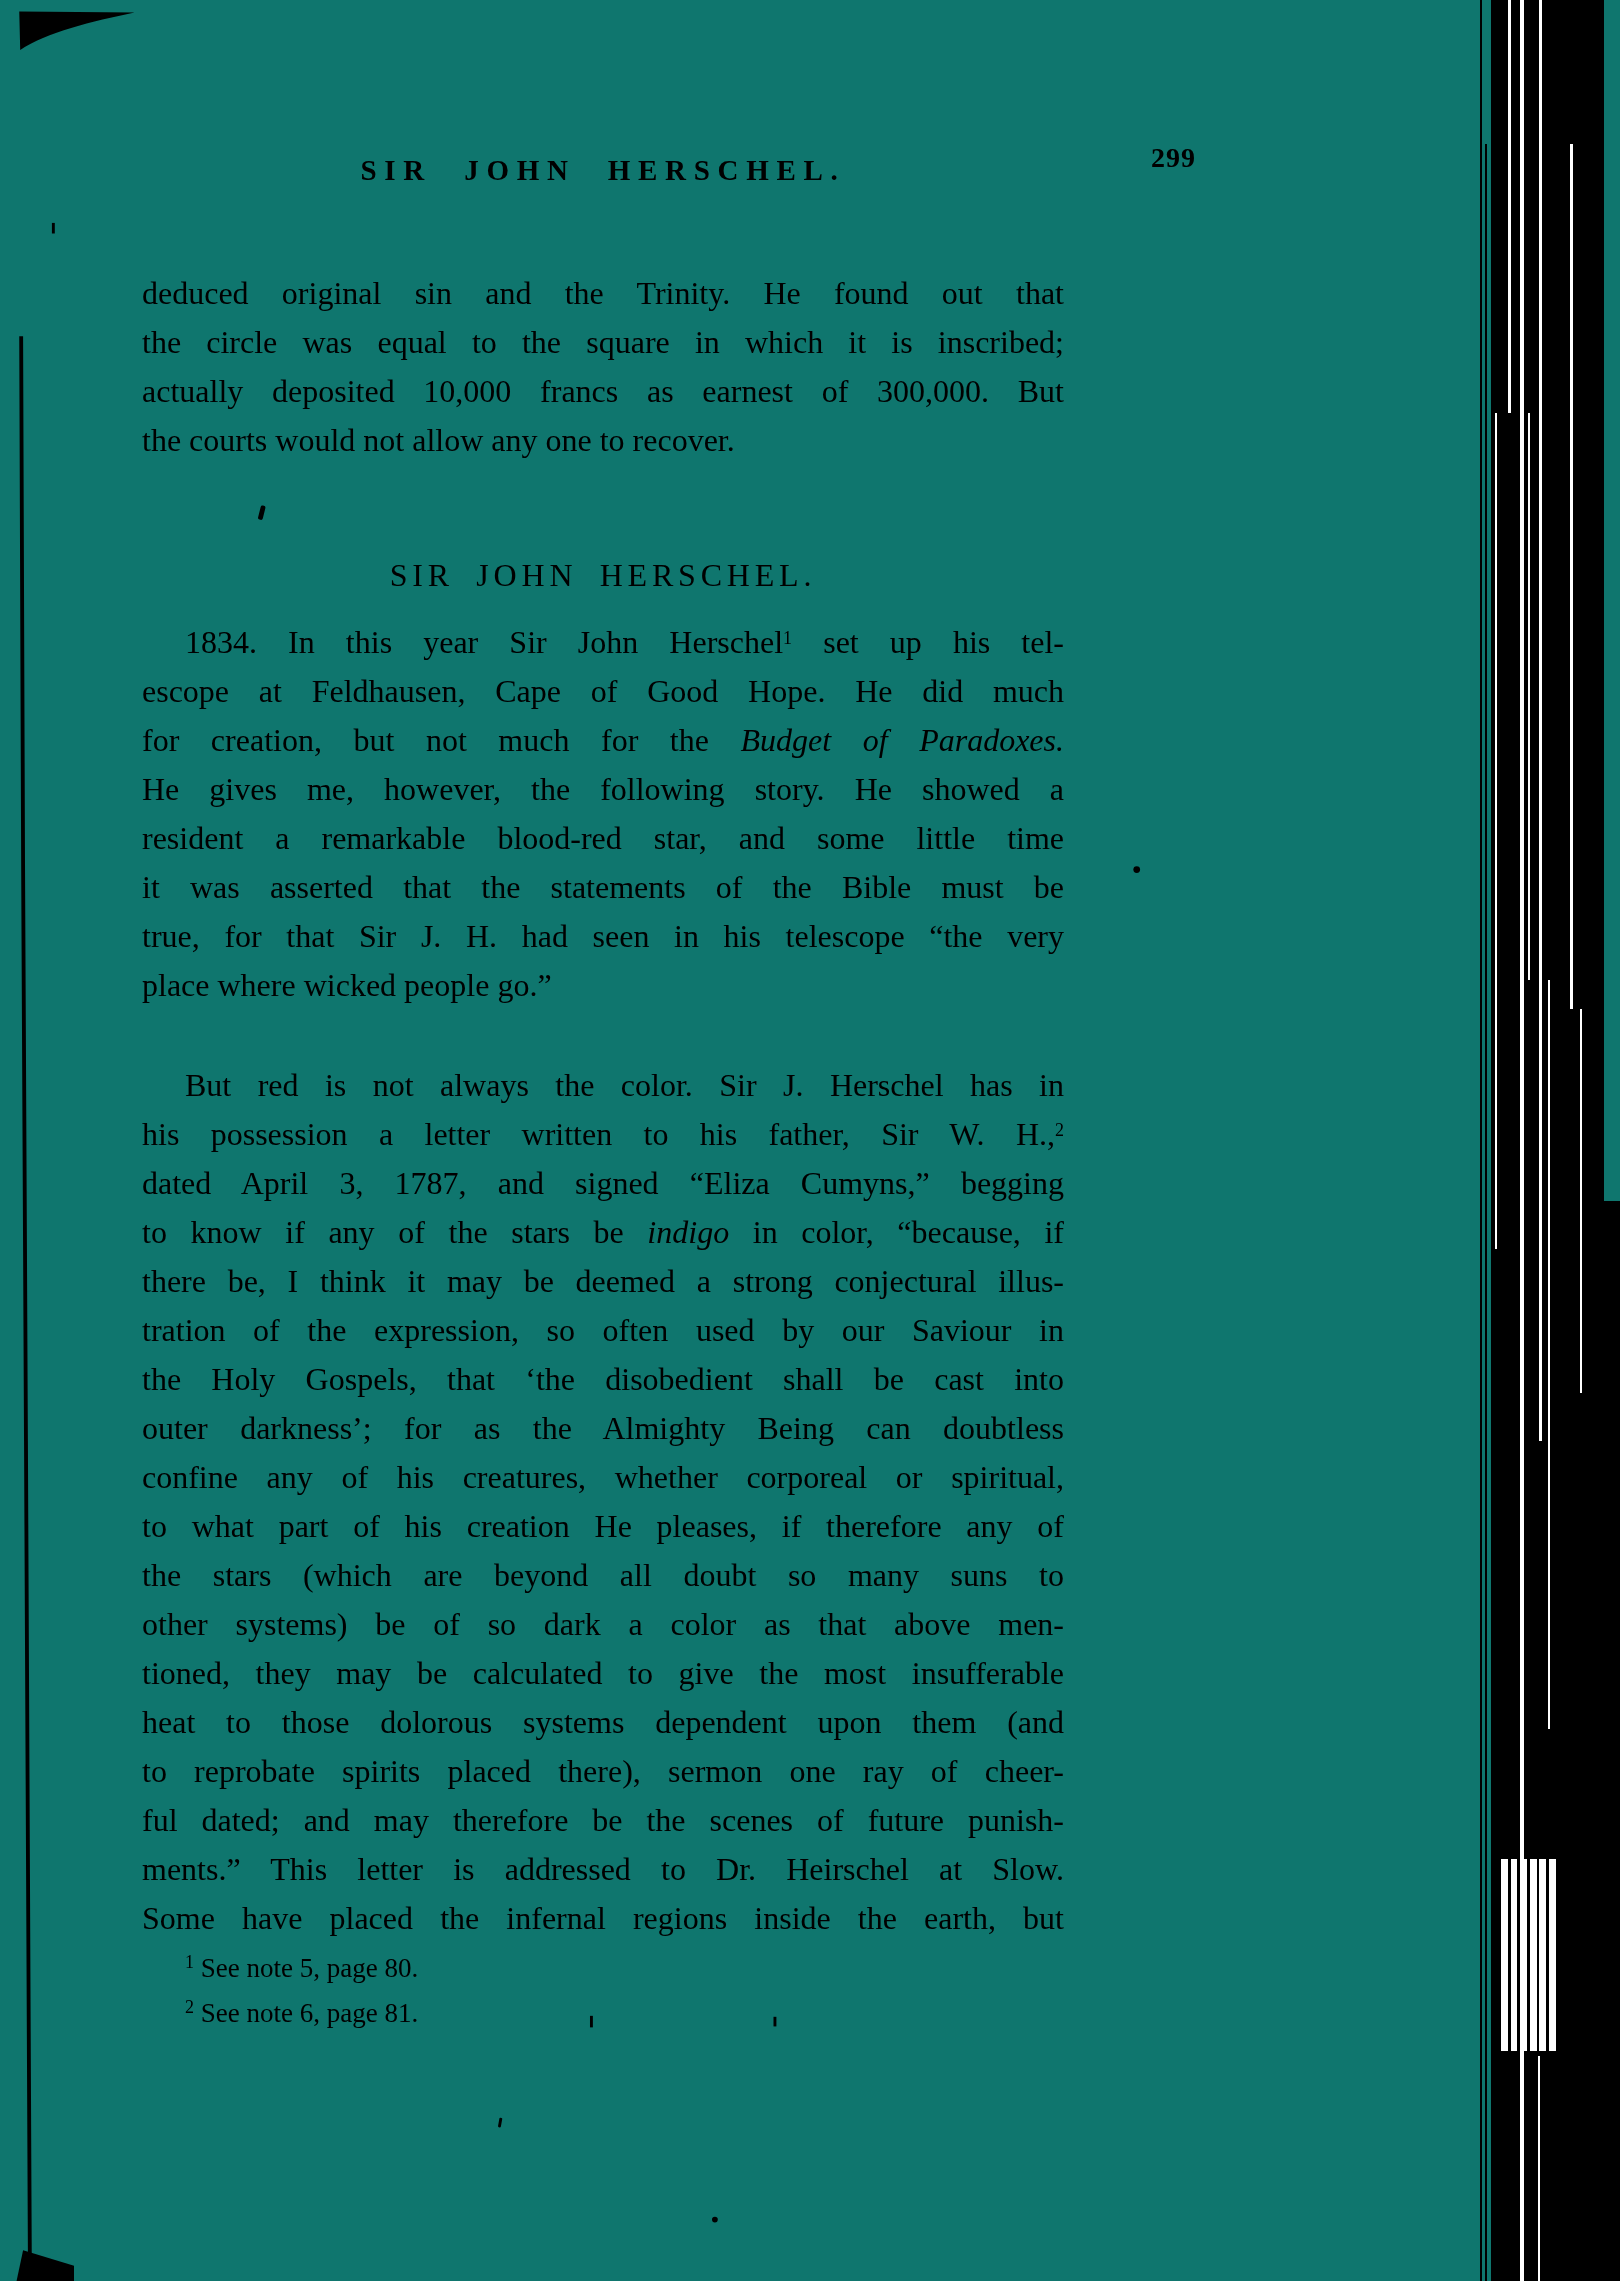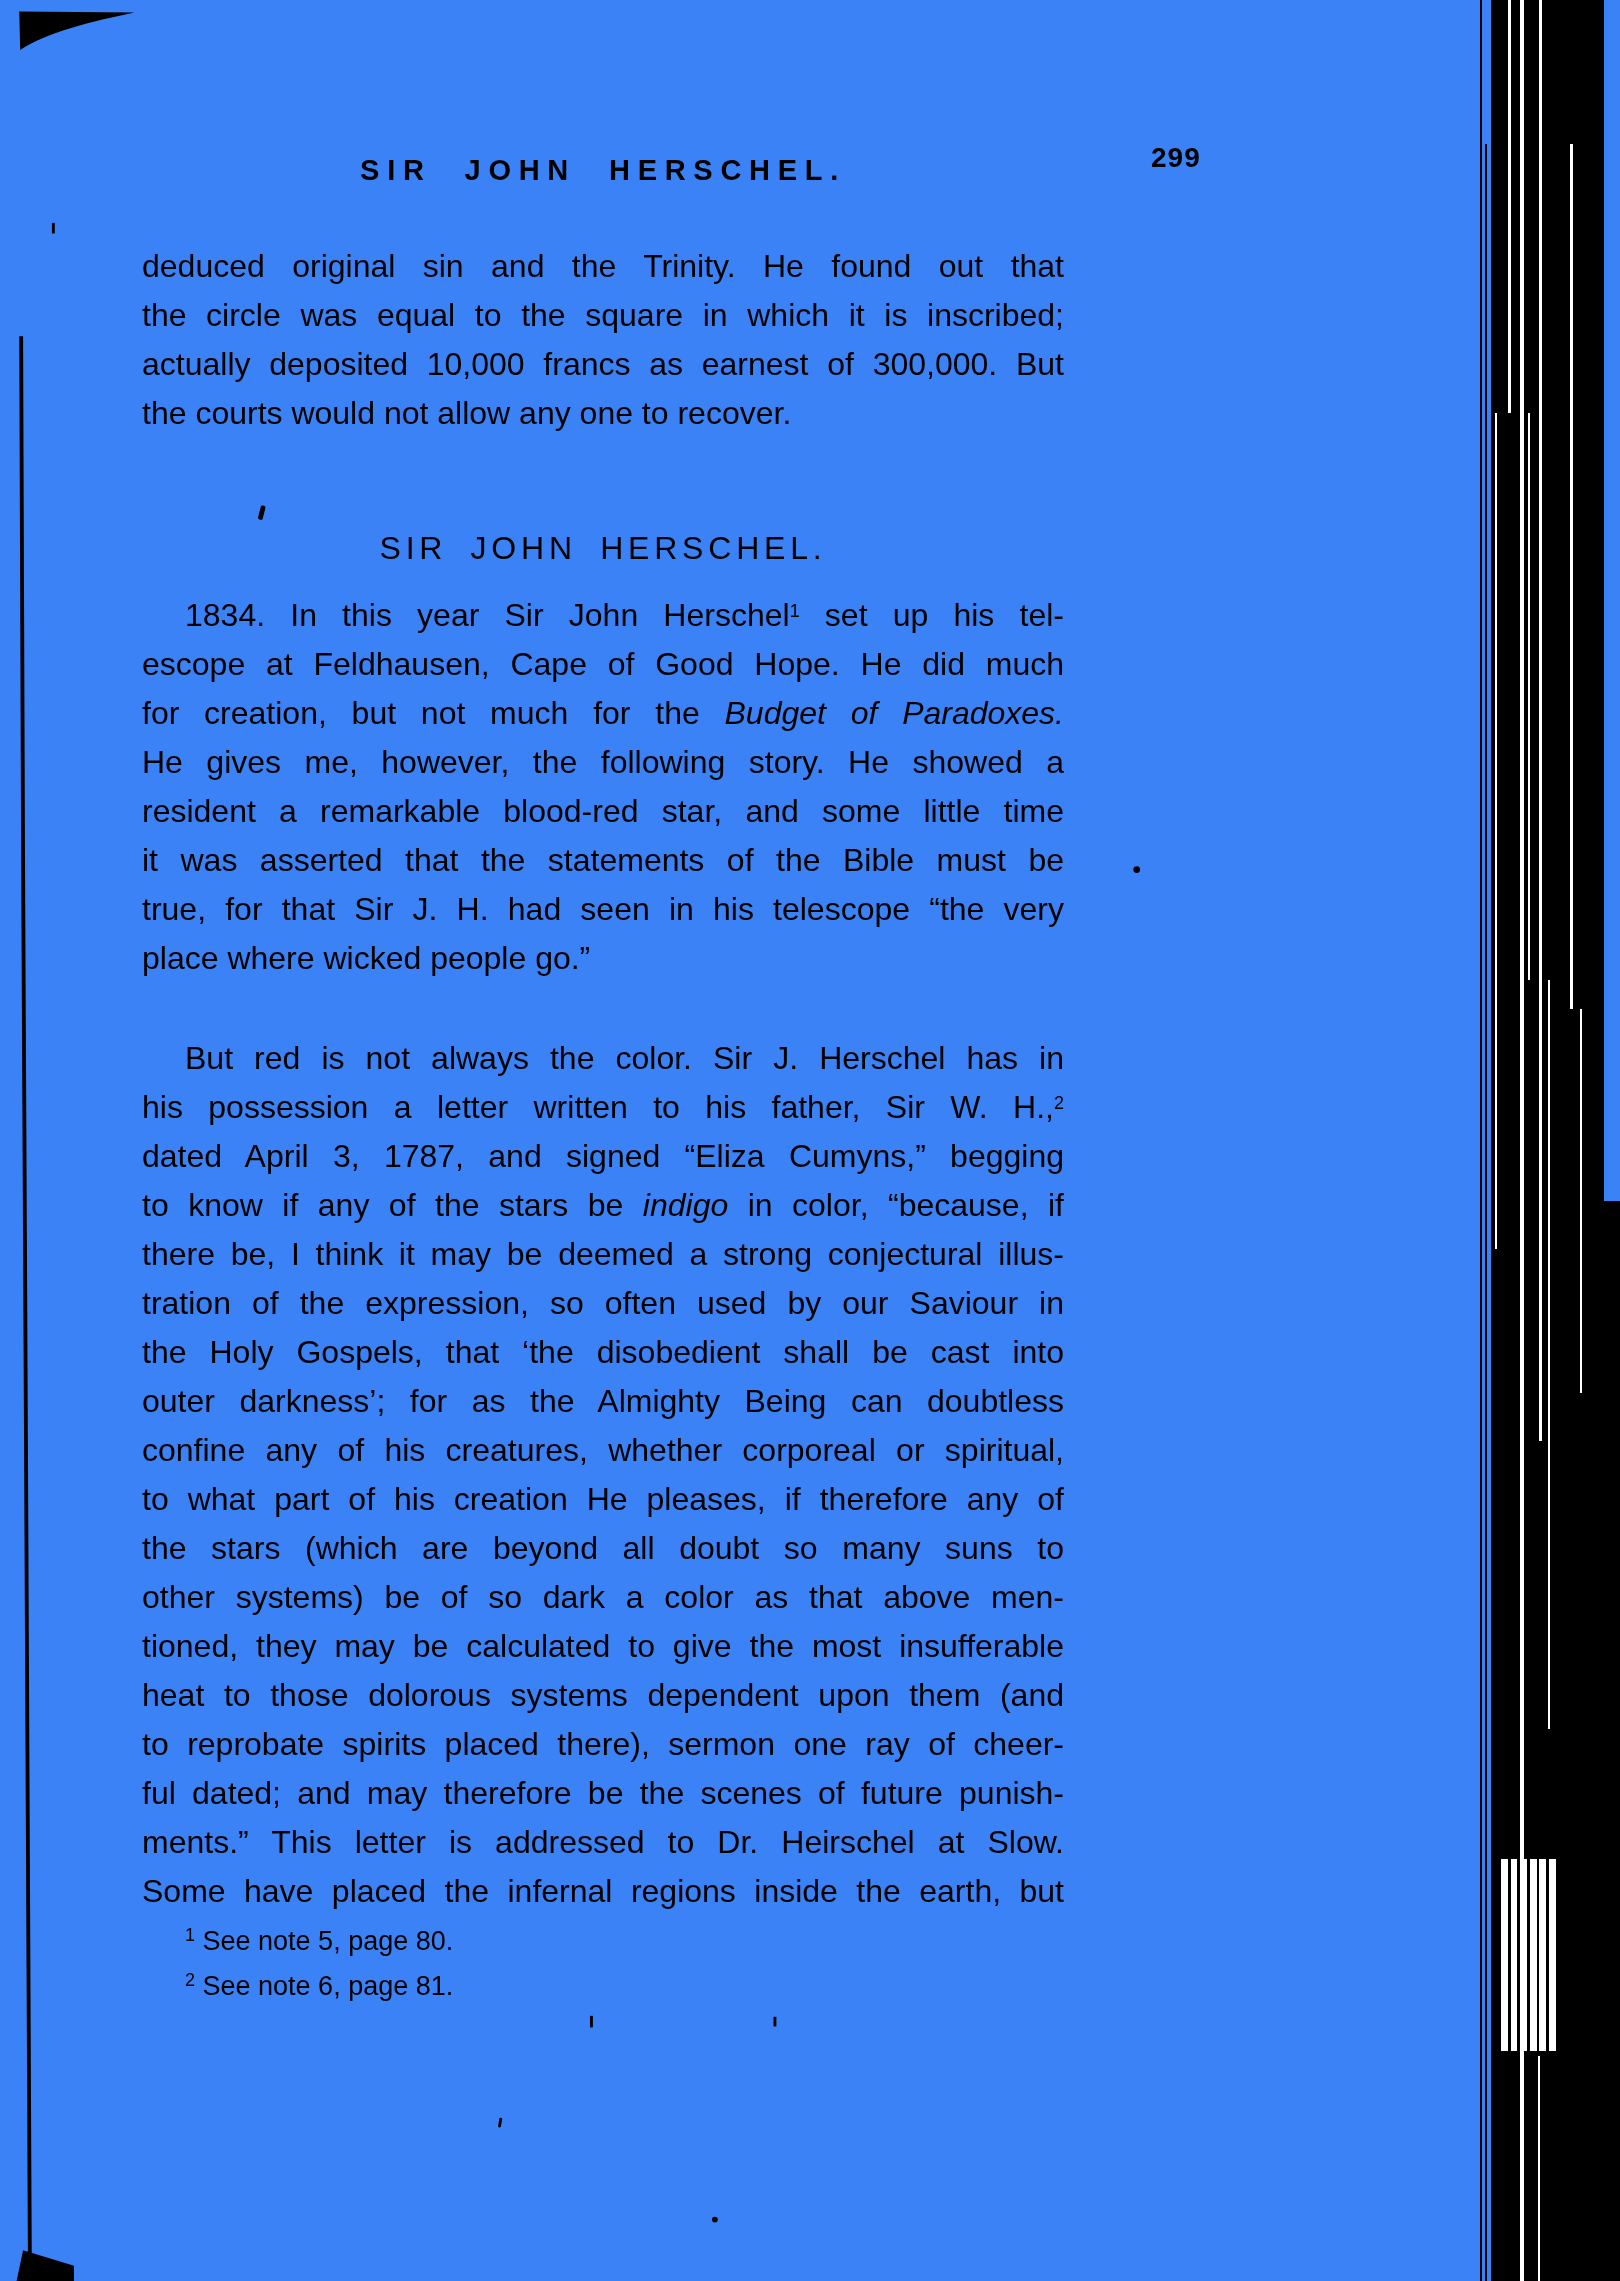--- a/index.html
+++ b/index.html
@@ -1,25 +1,25 @@
 <!DOCTYPE html>
 <html><head>
 <meta charset="utf-8">
 <style>
   html,body{margin:0;padding:0;background:#e8e8e8;}
   .page{
     position:relative;
     width:1621px;height:2282px;
-    background:#3b82f6;
+    background:#0f766e;
     overflow:hidden;
-    font-family:Liberation Sans, sans-serif;
+    font-family:Liberation Serif, serif;
     color:#000;
   }
   
-  .block{position:absolute;left:142px;width:922px;}
+  .block{position:absolute;left:142px;width:922px;margin-top:27px;}
   .running-head{
     position:absolute;left:142px;top:154px;width:922px;
     text-align:center;font-size:29px;font-weight:bold;
     letter-spacing:7.7px;word-spacing:17.3px;
   }
   .page-number{
     position:absolute;left:1151px;top:142px;
     font-size:28px;font-weight:bold;letter-spacing:1px;
   }
   .section-heading{

